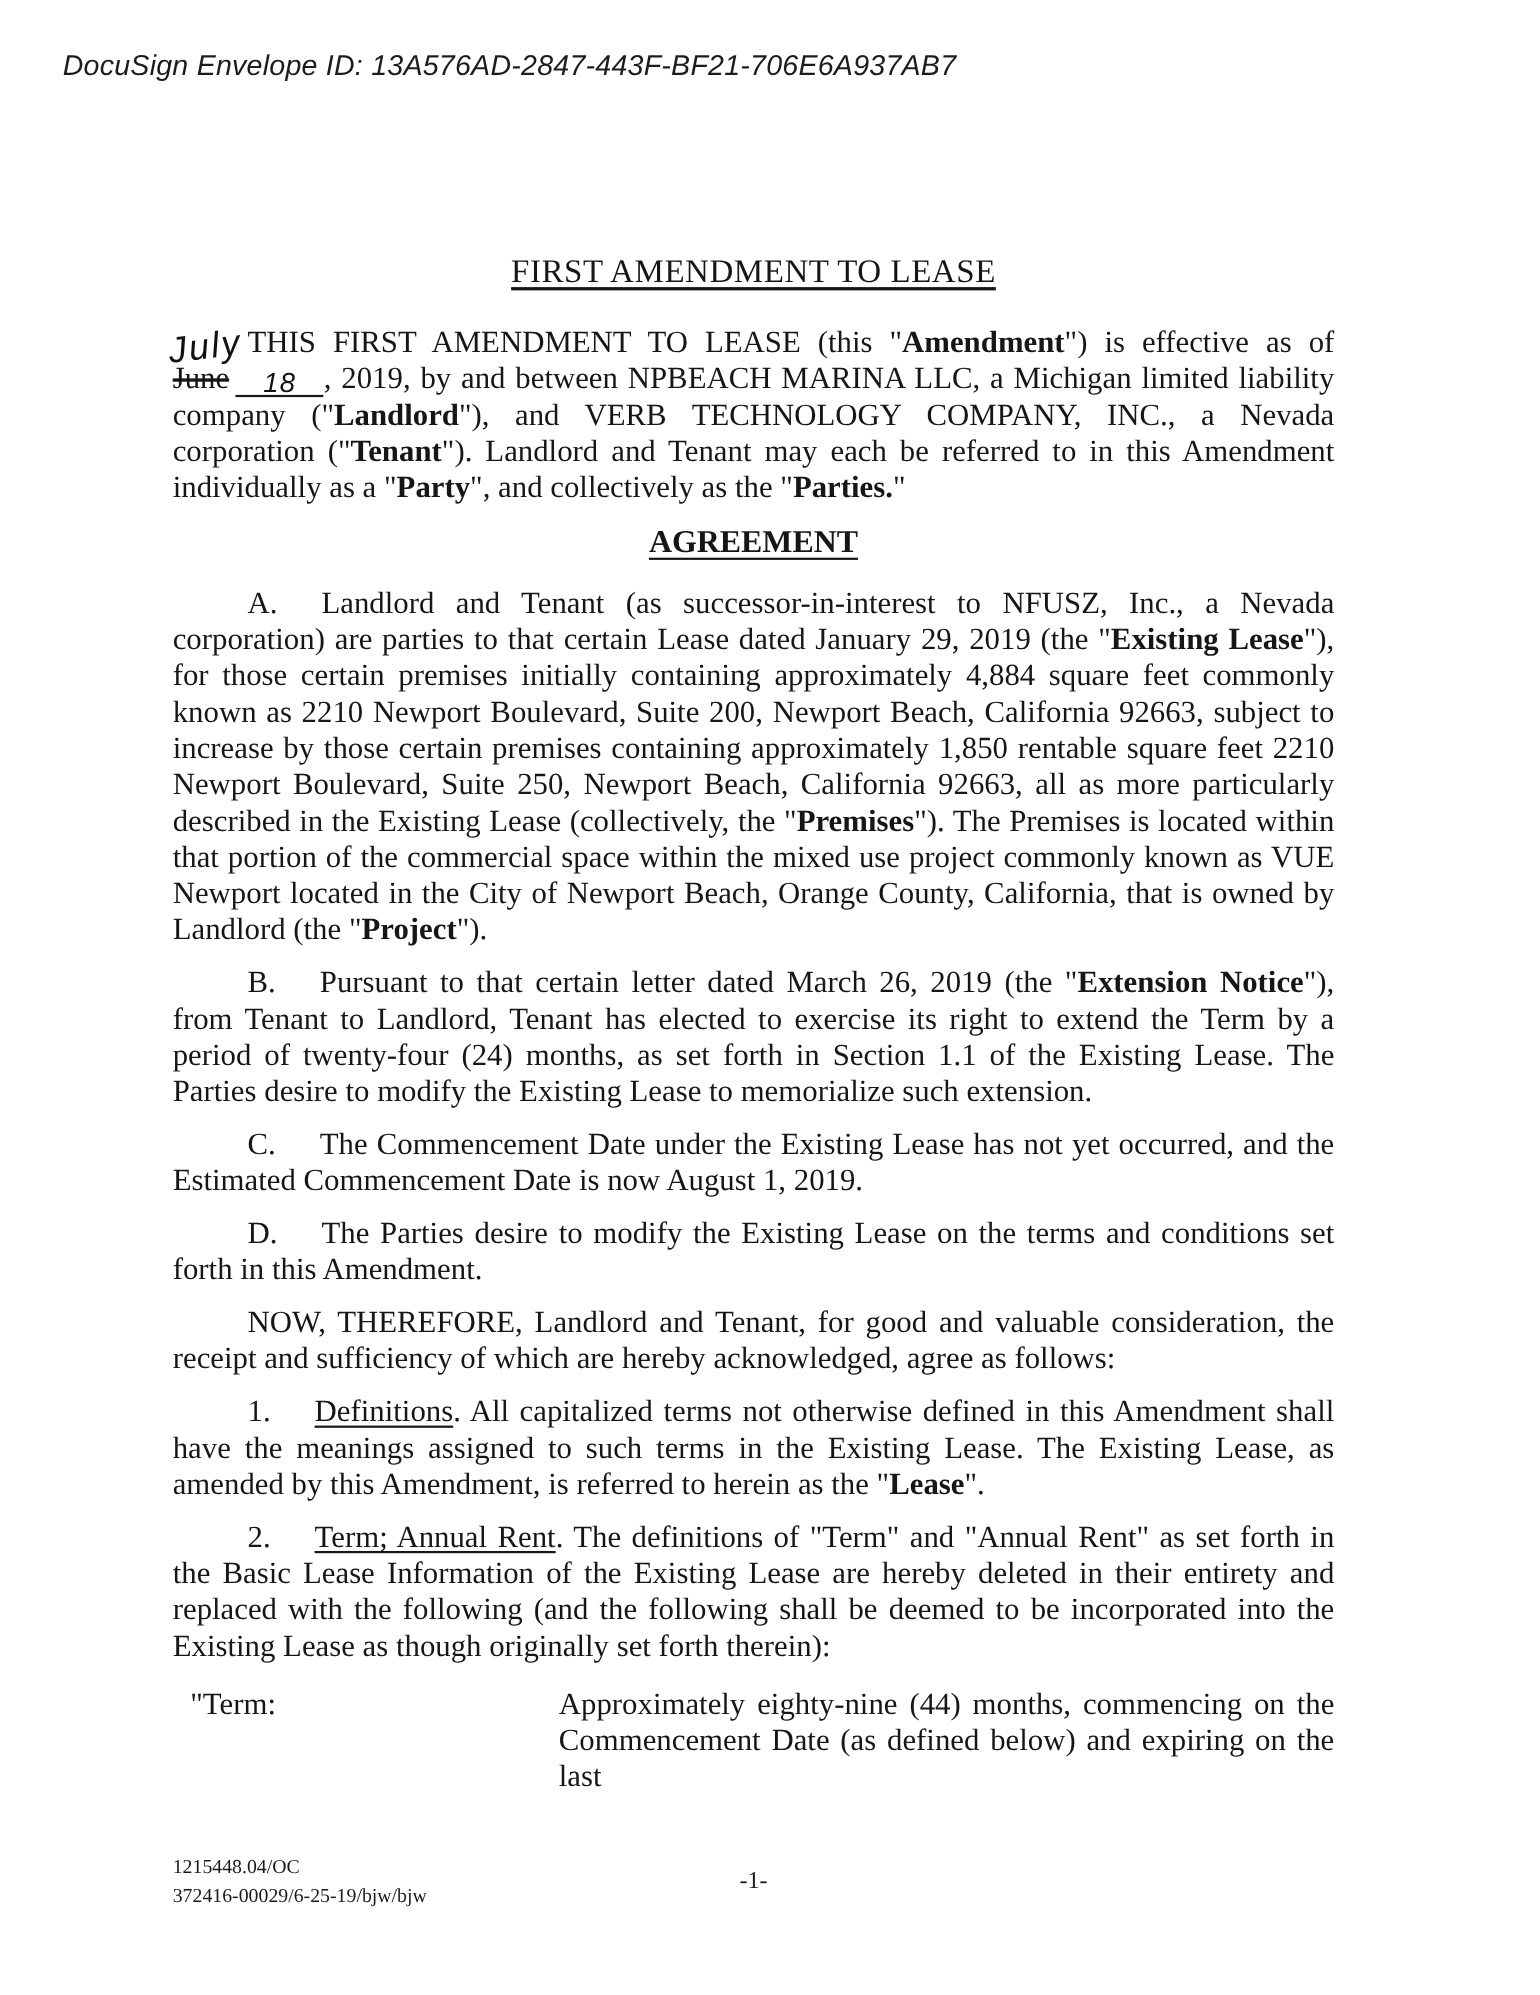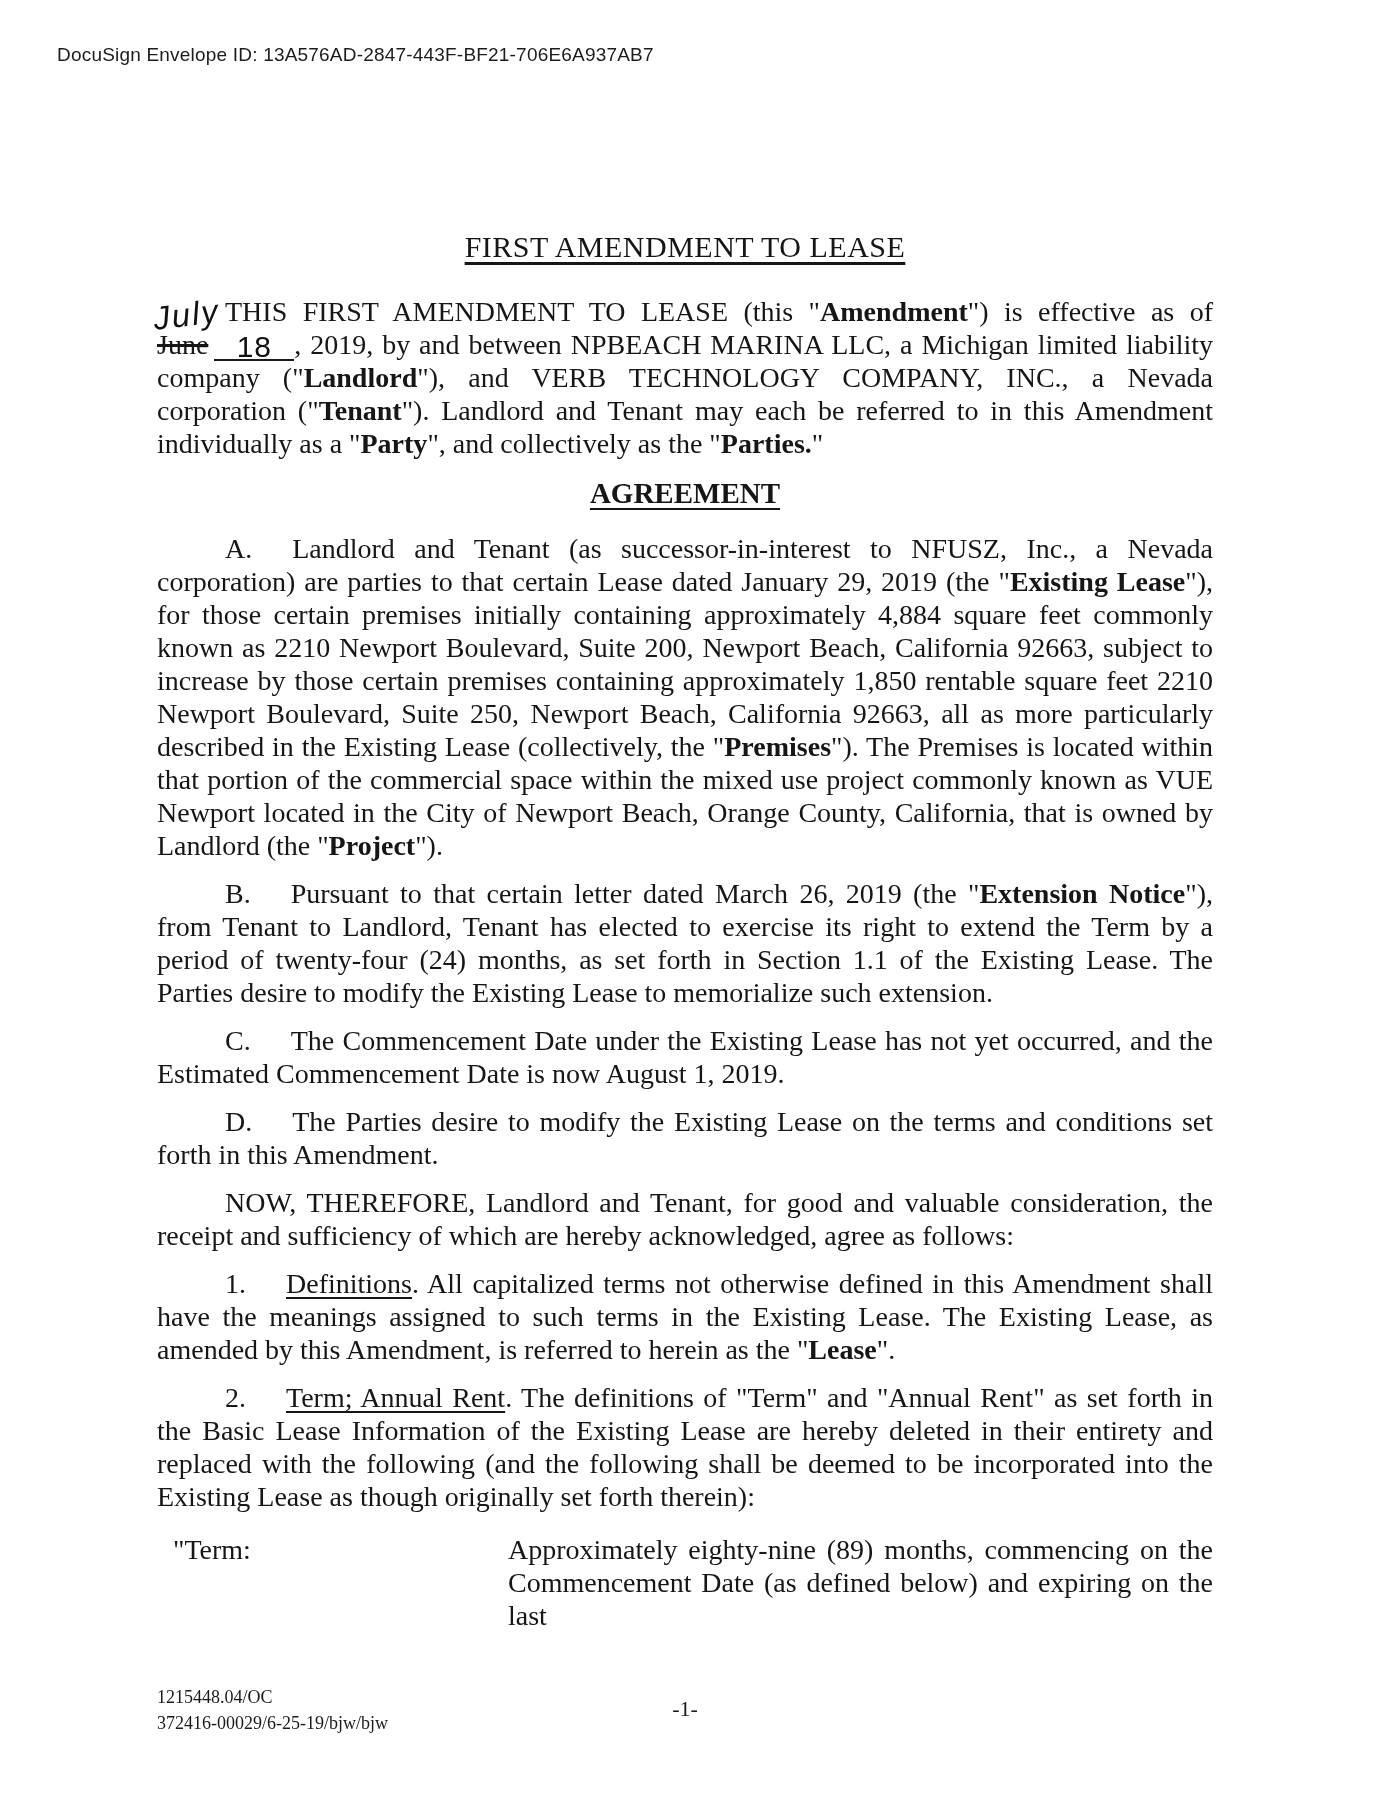--- a/index.html
+++ b/index.html
@@ -8,21 +8,21 @@
     width:1400px;height:1814px;
     background:#ffffff;
     margin:0 auto;
     overflow:hidden;
     color:#161616;
     font-family:"Liberation Serif", serif;
   }
   .docusign{
     position:absolute;left:57px;top:44px;
     font-family:"Liberation Sans", sans-serif;
-    font-size:19px;color:#1c1c1c;letter-spacing:0.2px;
+    font-size:26px;color:#1c1c1c;letter-spacing:0.2px;font-style:italic;
   }
   .content{
     position:absolute;left:157px;top:12px;width:1056px;
     padding-top:216px;
     font-size:28px;line-height:33px;
   }
   .doc-title{
     text-align:center;
     font-size:30px;line-height:38px;
     margin:0 0 29px 0;
@@ -57,21 +57,21 @@
     font-family:cursive, sans-serif;
     color:#111;
   }
   .hand-month{
     position:absolute;left:-4px;top:-30px;
     font-size:33px;font-style:italic;
     transform:rotate(-7deg);
     letter-spacing:2px;
   }
   .hand-day{
-    font-size:30px;
+    font-size:25px;font-style:italic;
     position:relative;top:3px;letter-spacing:1px;text-align:center;
   }
   
   .term-row{
     display:flex;
     margin-top:20px;
     text-align:justify;
   }
   .term-label{width:335px;padding-left:16px;flex:none;}
   .term-text{flex:1;}
@@ -110,21 +110,21 @@
     <p class="para"><span>D.</span><span class="tab"></span><span>The Parties desire to modify the Existing Lease on the terms and conditions set forth in this Amendment.</span></p>
 
 
     <p class="para"><span>NOW, THEREFORE, Landlord and Tenant, for good and valuable consideration, the receipt and sufficiency of which are hereby acknowledged, agree as follows:</span></p>
 
     <p class="para"><span>1.</span><span class="tab"></span><span class="u">Definitions</span><span>.  All capitalized terms not otherwise defined in this Amendment shall have the meanings assigned to such terms in the Existing Lease.  The Existing Lease, as amended by this Amendment, is referred to herein as the "</span><span class="b">Lease</span><span>".</span></p>
     <p class="para"><span>2.</span><span class="tab"></span><span class="u">Term; Annual Rent</span><span>.  The definitions of "Term" and "Annual Rent" as set forth in the Basic Lease Information of the Existing Lease are hereby deleted in their entirety and replaced with the following (and the following shall be deemed to be incorporated into the Existing Lease as though originally set forth therein):</span></p>
 
     <div class="term-row">
       <div class="term-label">"Term:</div>
-      <div class="term-text">Approximately eighty-nine (89) months, commencing on the Commencement Date (as defined below) and expiring on the last</div>
+      <div class="term-text">Approximately eighty-nine (44) months, commencing on the Commencement Date (as defined below) and expiring on the last</div>
     </div>
 
   </div>
 
   <div class="footer">
     <div>1215448.04/OC</div>
     <div>372416-00029/6-25-19/bjw/bjw</div>
   </div>
 
   <div class="page-num">-1-</div>

